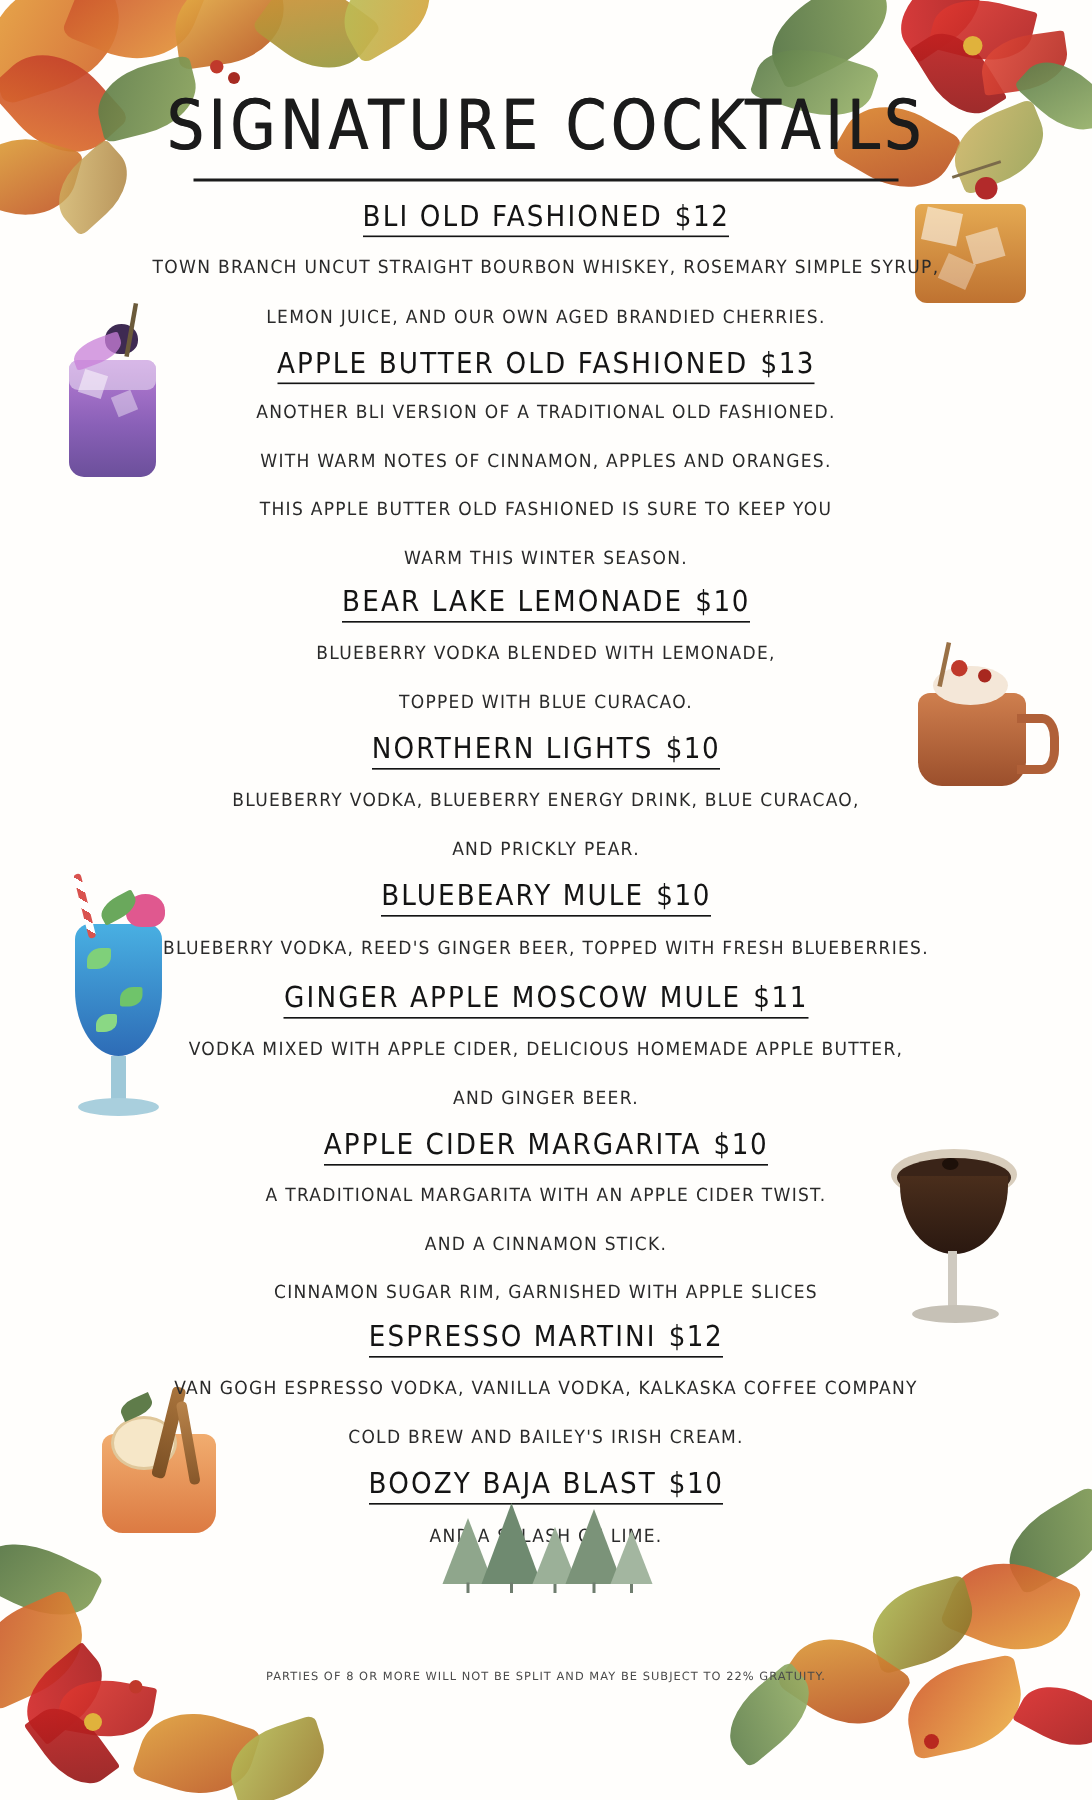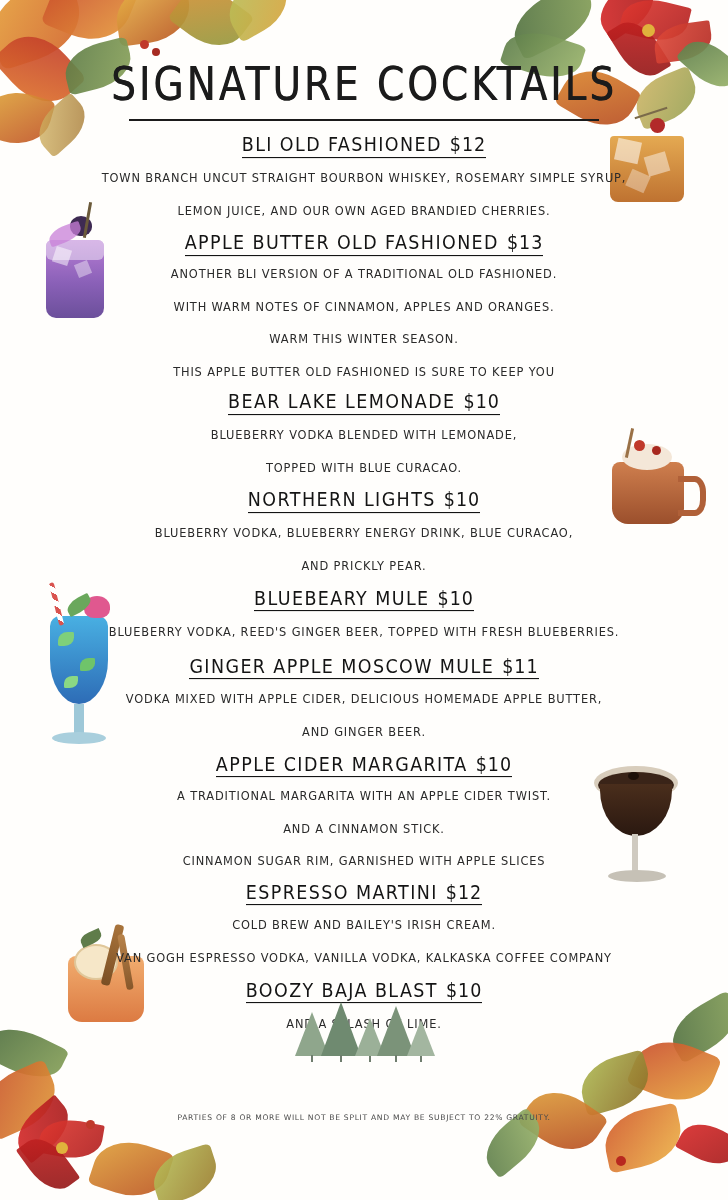--- a/index.html
+++ b/index.html
@@ -278,22 +278,22 @@
         </div>
       </div>
 
       <div class="item">
         <div class="item-head">
           <span>APPLE BUTTER OLD FASHIONED</span><span class="price">$13</span>
         </div>
         <div class="item-desc">
           <div>ANOTHER BLI VERSION OF A TRADITIONAL OLD FASHIONED.</div>
           <div>WITH WARM NOTES OF CINNAMON, APPLES AND ORANGES.</div>
+          <div>THIS APPLE BUTTER OLD FASHIONED IS SURE TO KEEP YOU</div>
           <div>WARM THIS WINTER SEASON.</div>
-          <div>THIS APPLE BUTTER OLD FASHIONED IS SURE TO KEEP YOU</div>
         </div>
       </div>
 
       <div class="item">
         <div class="item-head">
           <span>BEAR LAKE LEMONADE</span><span class="price">$10</span>
         </div>
         <div class="item-desc">
           <div>BLUEBERRY VODKA BLENDED WITH LEMONADE,</div>
           <div>TOPPED WITH BLUE CURACAO.</div>
@@ -339,22 +339,22 @@
           <div>AND A CINNAMON STICK.</div>
           <div>CINNAMON SUGAR RIM, GARNISHED WITH APPLE SLICES</div>
         </div>
       </div>
 
       <div class="item">
         <div class="item-head">
           <span>ESPRESSO MARTINI</span><span class="price">$12</span>
         </div>
         <div class="item-desc">
+          <div>VAN GOGH ESPRESSO VODKA, VANILLA VODKA, KALKASKA COFFEE COMPANY</div>
           <div>COLD BREW AND BAILEY'S IRISH CREAM.</div>
-          <div>VAN GOGH ESPRESSO VODKA, VANILLA VODKA, KALKASKA COFFEE COMPANY</div>
         </div>
       </div>
 
       <div class="item">
         <div class="item-head">
           <span>BOOZY BAJA BLAST</span><span class="price">$10</span>
         </div>
         <div class="item-desc">
           <div>AND A SPLASH OF LIME.</div>
         </div>

